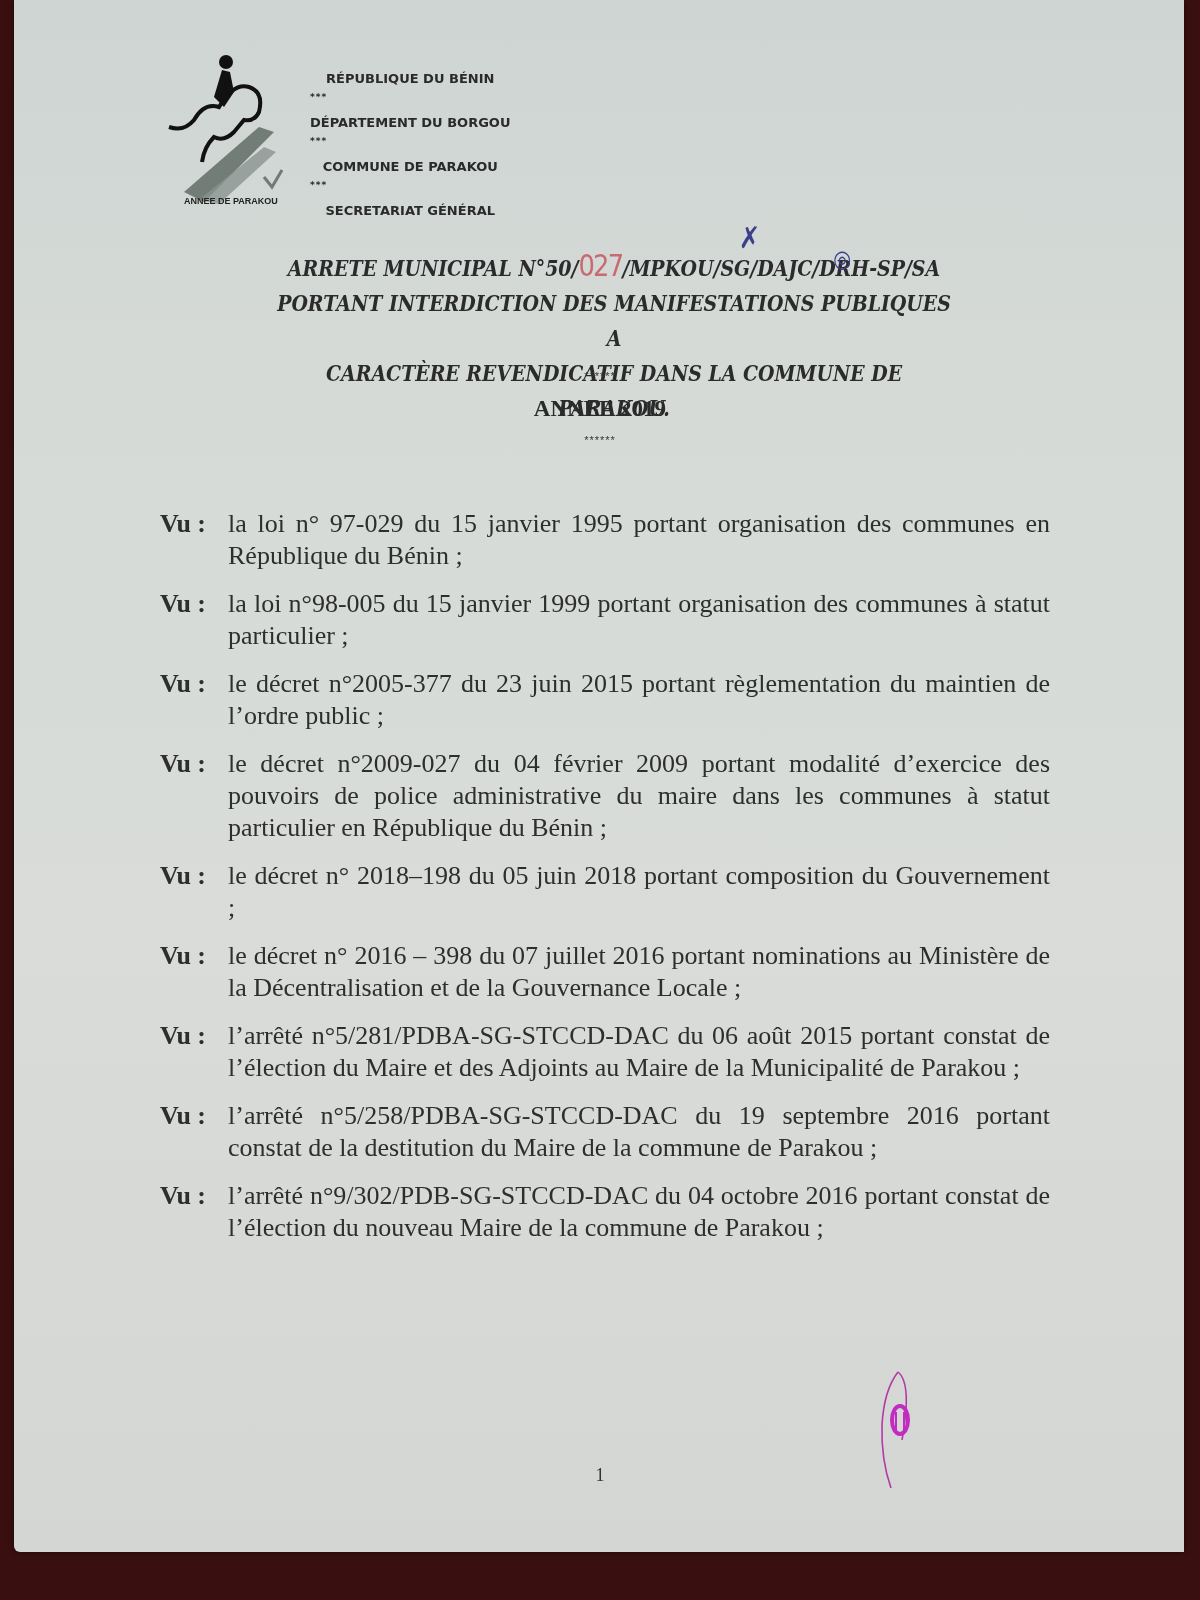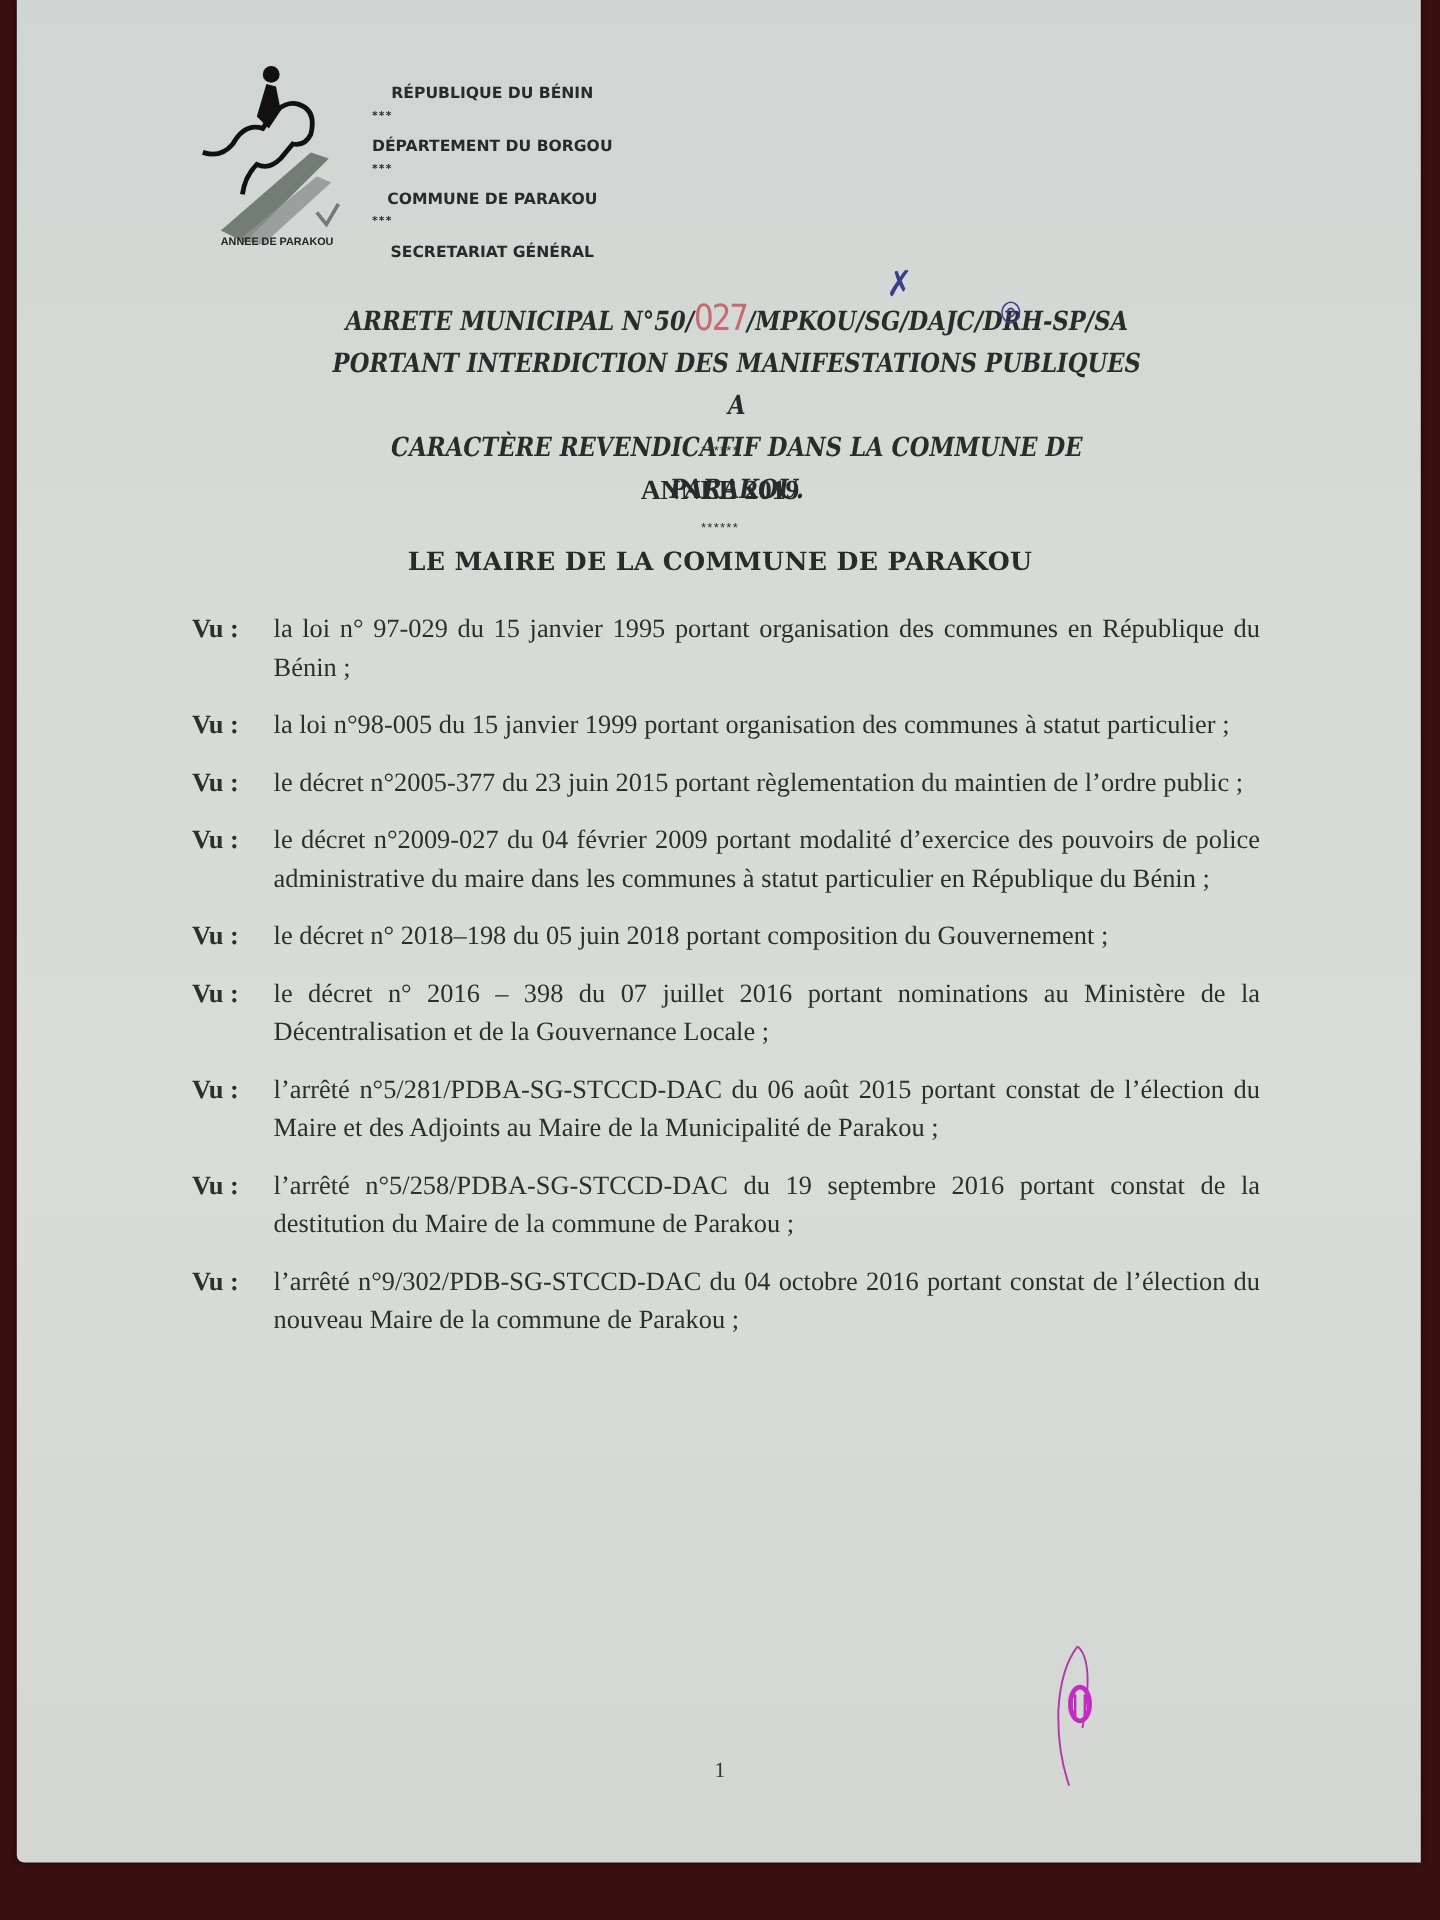--- a/index.html
+++ b/index.html
@@ -49,21 +49,21 @@
       position:absolute; left:0; top:396px; width:1200px; text-align:center;
       font-family:"Liberation Serif", serif; font-weight:bold; font-size:23px; color:#2a2a2a;
     }
     .mayor {
       position:absolute; left:0; top:455px; width:1200px; text-align:center;
       font-family:"DejaVu Serif", serif; font-weight:bold; font-size:21px; color:#2a2a2a;
       letter-spacing:0.3px;
     }
     .vu-list {
       position:absolute; left:160px; top:508px; width:890px;
-      font-family:"Liberation Serif", serif; font-size:22px; color:#2e2e2e;
+      font-family:"Liberation Serif", serif; font-size:26px; color:#2e2e2e;
     }
     .vu-item { display:flex; margin-bottom:16px; line-height:32px; }
     .vu-label {
       width:68px; flex:0 0 68px; font-weight:bold;
       font-family:"Liberation Serif", serif;
     }
     .vu-text { flex:1; text-align:justify; }
     .page-num {
       position:absolute; left:0; top:1465px; width:1200px; text-align:center;
       font-family:"Liberation Serif", serif; font-size:18px; color:#333;
@@ -103,21 +103,20 @@
       <span class="blue-mark" style="left:545px; top:-28px; font-size:30px;">✗</span>
       <span class="blue-mark" style="left:655px; top:-6px; font-size:24px;">◎</span>
     </div>
     <div>PORTANT INTERDICTION DES MANIFESTATIONS PUBLIQUES A</div>
     <div>CARACTÈRE REVENDICATIF DANS LA COMMUNE DE PARAKOU.</div>
   </div>
 
   <div class="separator" style="top:370px; left:-14px;">******</div>
   <div class="year" style="left:-14px;">ANNEE 2019</div>
   <div class="separator" style="top:434px; left:-14px;">******</div>
-  <div class="mayor" style="left:-14px;">LE MAIRE DE LA COMMUNE DE PARAKOU</div>
 
   <div class="vu-list" style="left:146px;">
     <div class="vu-item">
       <span class="vu-label">Vu :</span>
       <span class="vu-text">la loi n° 97-029 du 15 janvier 1995 portant organisation des communes en République du Bénin ;</span>
     </div>
     <div class="vu-item">
       <span class="vu-label">Vu :</span>
       <span class="vu-text">la loi n°98-005 du 15 janvier 1999 portant organisation des communes à statut particulier ;</span>
     </div>

